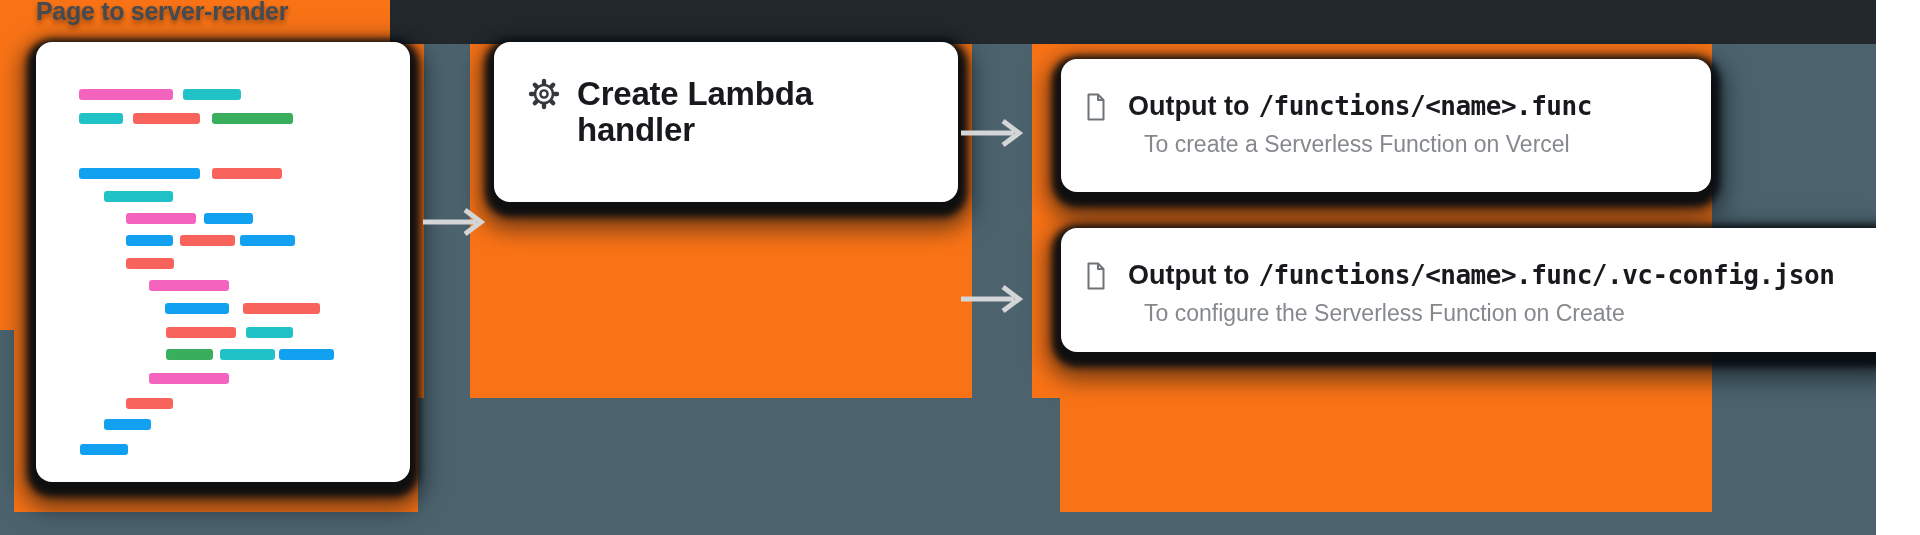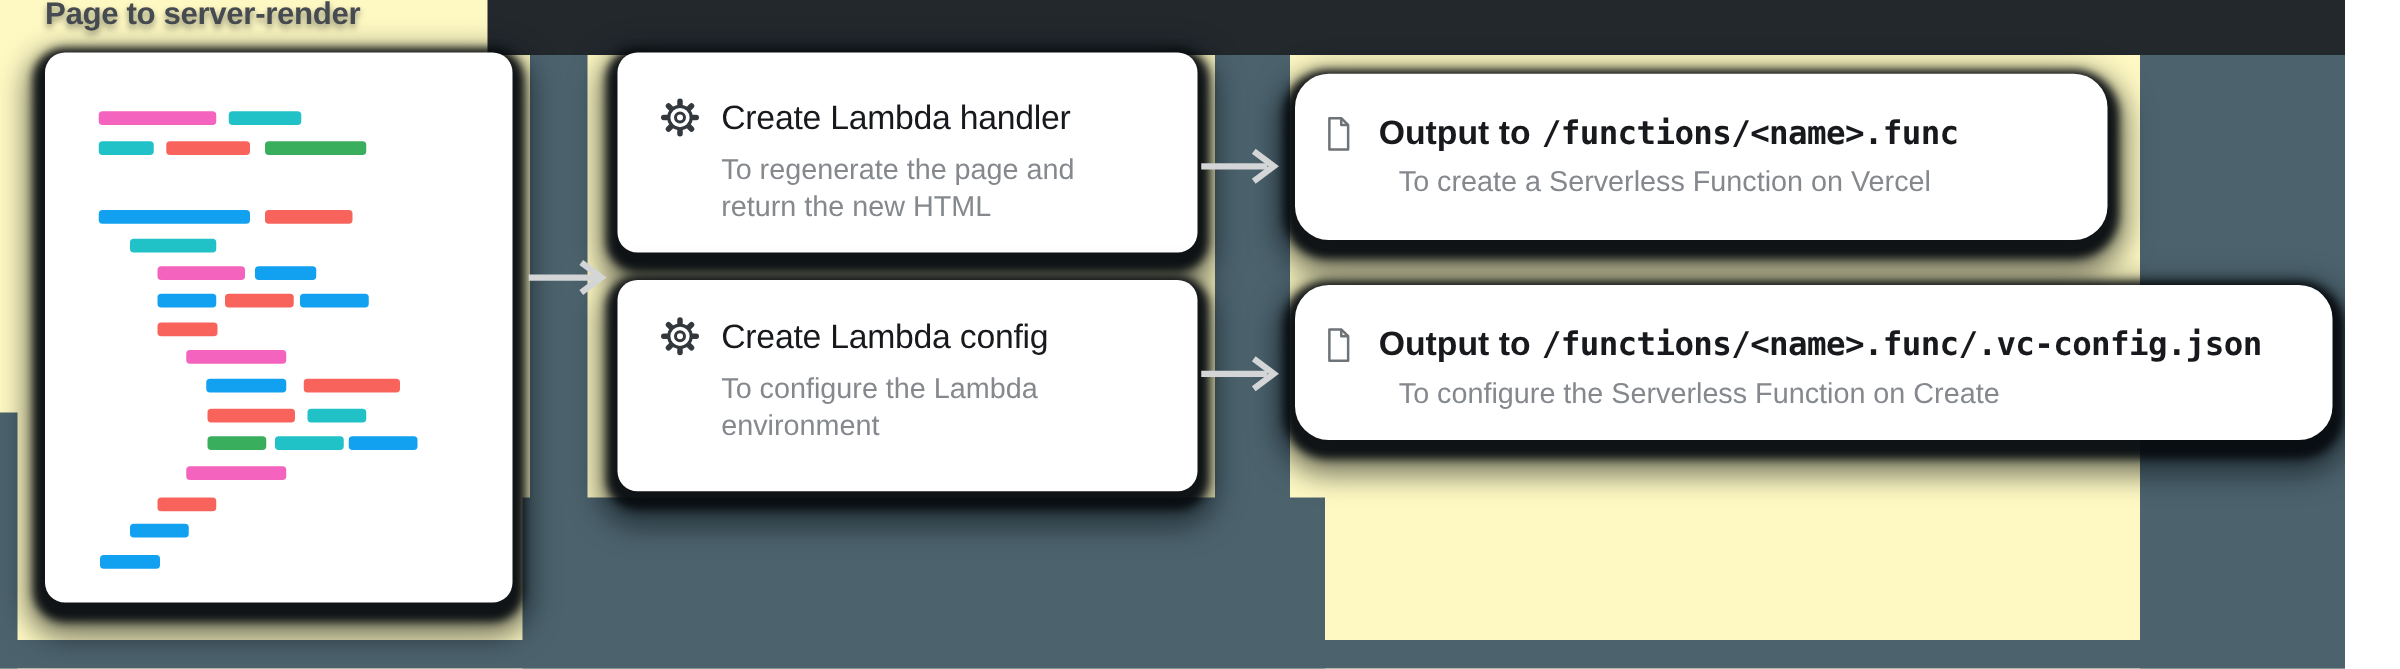--- a/index.html
+++ b/index.html
@@ -1,16 +1,16 @@
 <!DOCTYPE html>
 <html><head>
 <meta charset="utf-8">
 <style>
   html,body{margin:0;padding:0;background:#ffffff;}
-  #stage{position:relative;width:1876px;height:535px;background:#fef9c3;overflow:hidden;
+  #stage{position:relative;width:1876px;height:535px;background:#f97316;overflow:hidden;
          font-family:"Liberation Sans",sans-serif;}
   
   .bg{position:absolute;}
   .bg-right{left:1712px;top:0;width:208px;height:535px;background:#4c636e;}
   .bg-below-mid{left:418px;top:398px;width:642px;height:137px;background:#4c636e;}
   .bg-gap1{left:424px;top:40px;width:46px;height:472px;background:#4c636e;}
   .bg-gap2{left:972px;top:40px;width:60px;height:472px;background:#4c636e;}
   .bg-left-edge{left:0;top:330px;width:14px;height:205px;background:#4c636e;}
   .bg-top{left:390px;top:0;width:1530px;height:44px;background:#23282d;}
   .bg-bottom{left:0;top:512px;width:1920px;height:23px;background:#4c636e;}
@@ -21,27 +21,27 @@
   #code-card .bar{position:absolute;border-radius:3px;}
 
   #heading{position:absolute;left:36px;top:-3px;font-size:25px;font-weight:700;
            color:#454b50;letter-spacing:-0.3px;text-shadow:0 3px 5px rgba(10,15,19,0.45);}
 
   .step-card{left:494px;width:464px;display:flex;align-items:flex-start;
              padding:0 36px 0 34px;box-sizing:border-box;}
   #step-1{top:42px;height:160px;padding-top:34px;}
   #step-2{top:224px;height:169px;padding-top:27px;}
   .step-icon{flex:0 0 32px;margin-top:2px;margin-right:17px;}
-  .out-card{left:1036px;display:flex;align-items:flex-start;
-            padding:0 36px 0 24px;box-sizing:border-box;border-radius:27px;}
+  .out-card{left:1061px;display:flex;align-items:flex-start;
+            padding:0 36px 0 24px;box-sizing:border-box;}
   #out-1{top:59px;width:650px;height:133px;padding-top:30px;}
   #out-2{top:228px;width:830px;height:124px;padding-top:30px;}
   .file-icon{flex:0 0 22px;margin-top:4px;margin-right:21px;}
 
-  .card-title{font-size:27px;font-weight:400;color:#17191d;line-height:36px;letter-spacing:-0.2px;}
+  .card-title{font-size:33px;font-weight:700;color:#17191d;line-height:36px;letter-spacing:-0.2px;}
   .card-desc{font-size:23px;color:#85898d;line-height:30px;margin-top:8px;}
   .out-title{font-size:27px;font-weight:700;color:#17191d;line-height:34px;white-space:nowrap;}
   .out-title .code{font-family:"DejaVu Sans Mono","Liberation Mono",monospace;
                    font-size:26px;font-weight:700;margin-left:9px;letter-spacing:-0.5px;}
   .out-desc{font-size:23px;color:#85898d;line-height:30px;margin-top:6px;white-space:nowrap;margin-left:16px;}
 
   .arrow{position:absolute;width:70px;height:34px;}
   #arrow-1{left:420px;top:205px;}
   #arrow-2{left:958px;top:116px;}
   #arrow-3{left:958px;top:282px;}
@@ -95,43 +95,23 @@
   <div class="card step-card" id="step-1">
     <svg class="step-icon" width="32" height="32" viewBox="0 0 32 32">
       <g fill="none" stroke="#33383d">
         <path stroke-width="4.4" stroke-linecap="round" d="M26.5 16 L29 16 M23.4 23.4 L25.2 25.2 M16 26.5 L16 29 M8.6 23.4 L6.8 25.2 M5.5 16 L3 16 M8.6 8.6 L6.8 6.8 M16 5.5 L16 3 M23.4 8.6 L25.2 6.8"></path>
         <circle cx="16" cy="16" r="9" stroke-width="2.6"></circle>
         <circle cx="16" cy="16" r="3.6" stroke-width="2.4" fill="#ffffff"></circle>
       </g>
     </svg>
     <div>
       <div class="card-title">Create Lambda handler</div>
-      <div class="card-desc">
-        <div>To regenerate the page and</div>
-        <div>return the new HTML</div>
-      </div>
     </div>
   </div>
 
-  <div class="card step-card" id="step-2">
-    <svg class="step-icon" width="32" height="32" viewBox="0 0 32 32">
-      <g fill="none" stroke="#33383d">
-        <path stroke-width="4.4" stroke-linecap="round" d="M26.5 16 L29 16 M23.4 23.4 L25.2 25.2 M16 26.5 L16 29 M8.6 23.4 L6.8 25.2 M5.5 16 L3 16 M8.6 8.6 L6.8 6.8 M16 5.5 L16 3 M23.4 8.6 L25.2 6.8"></path>
-        <circle cx="16" cy="16" r="9" stroke-width="2.6"></circle>
-        <circle cx="16" cy="16" r="3.6" stroke-width="2.4" fill="#ffffff"></circle>
-      </g>
-    </svg>
-    <div>
-      <div class="card-title">Create Lambda config</div>
-      <div class="card-desc">
-        <div>To configure the Lambda</div>
-        <div>environment</div>
-      </div>
-    </div>
-  </div>
 
   <div class="card out-card" id="out-1">
     <svg class="file-icon" width="22" height="28" viewBox="0 0 22 28">
       <path d="M3.5 1.5 H13 L18.5 7 V26.5 H3.5 Z" fill="none" stroke="#6e7377" stroke-width="2" stroke-linejoin="round"></path>
       <path d="M13 1.5 V7 H18.5" fill="none" stroke="#6e7377" stroke-width="2" stroke-linejoin="round"></path>
     </svg>
     <div>
       <div class="out-title">
         <span>Output to</span><span class="code">/functions/&lt;name&gt;.func</span>
       </div>

